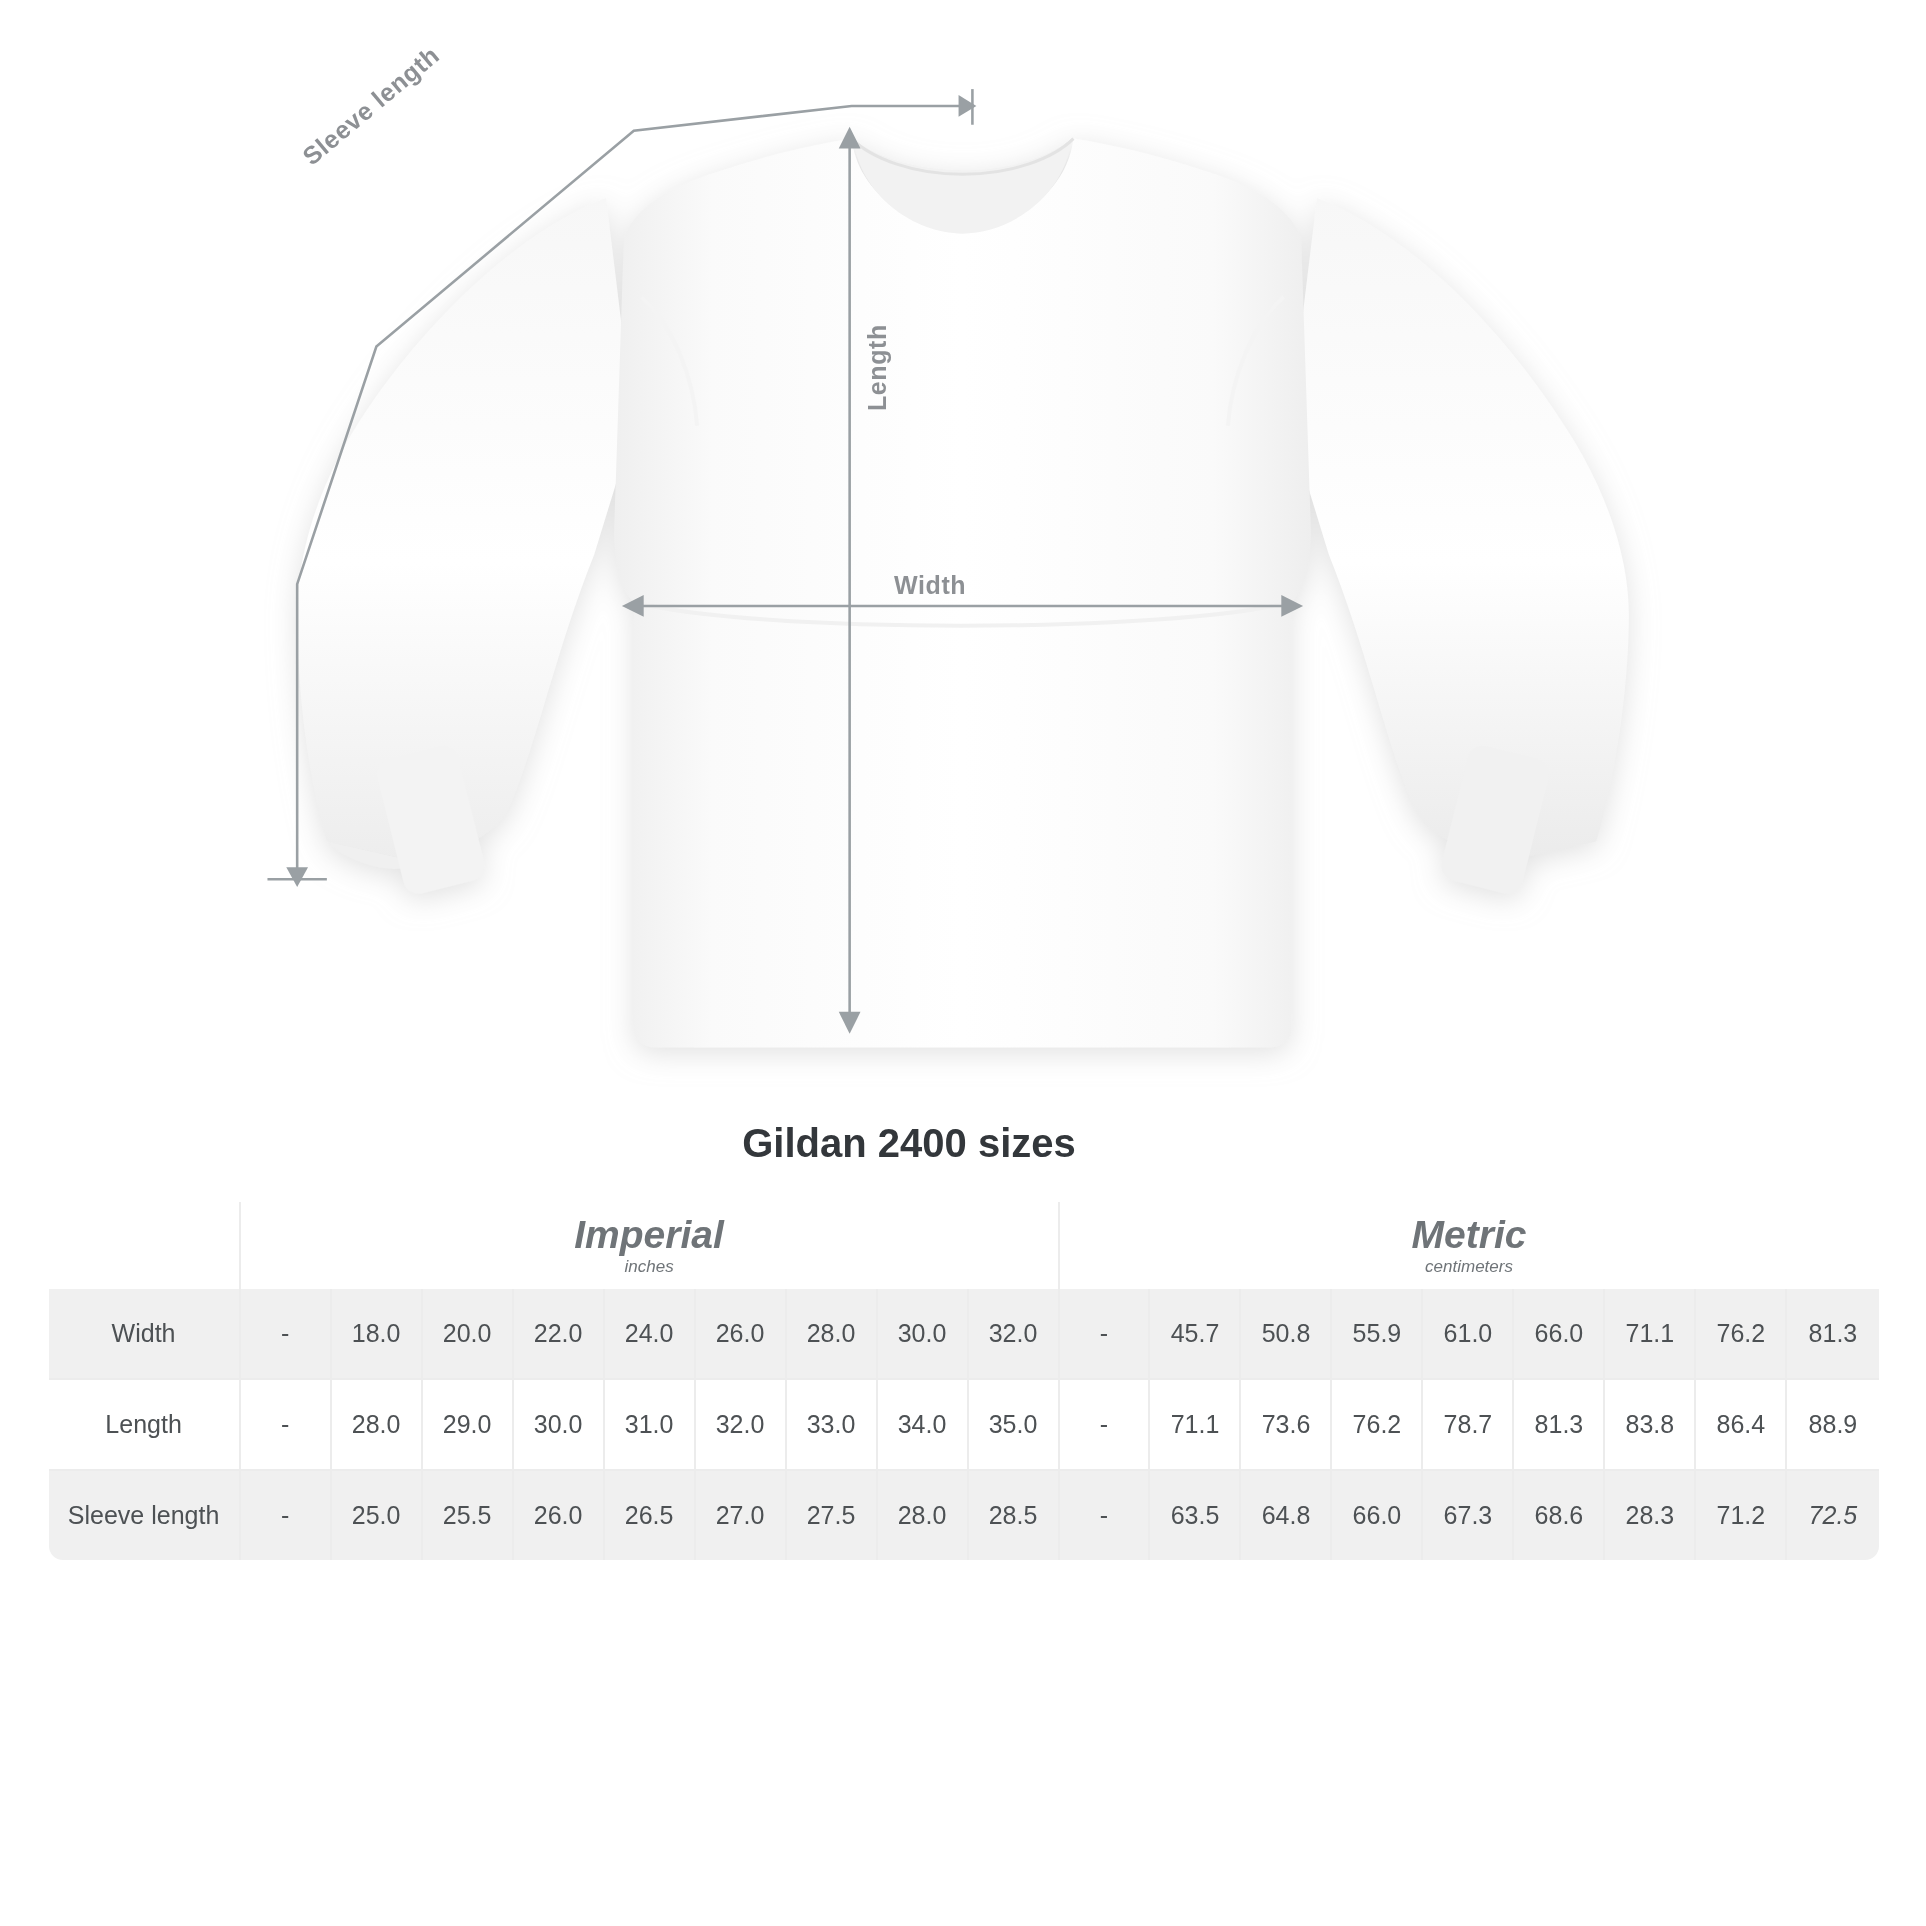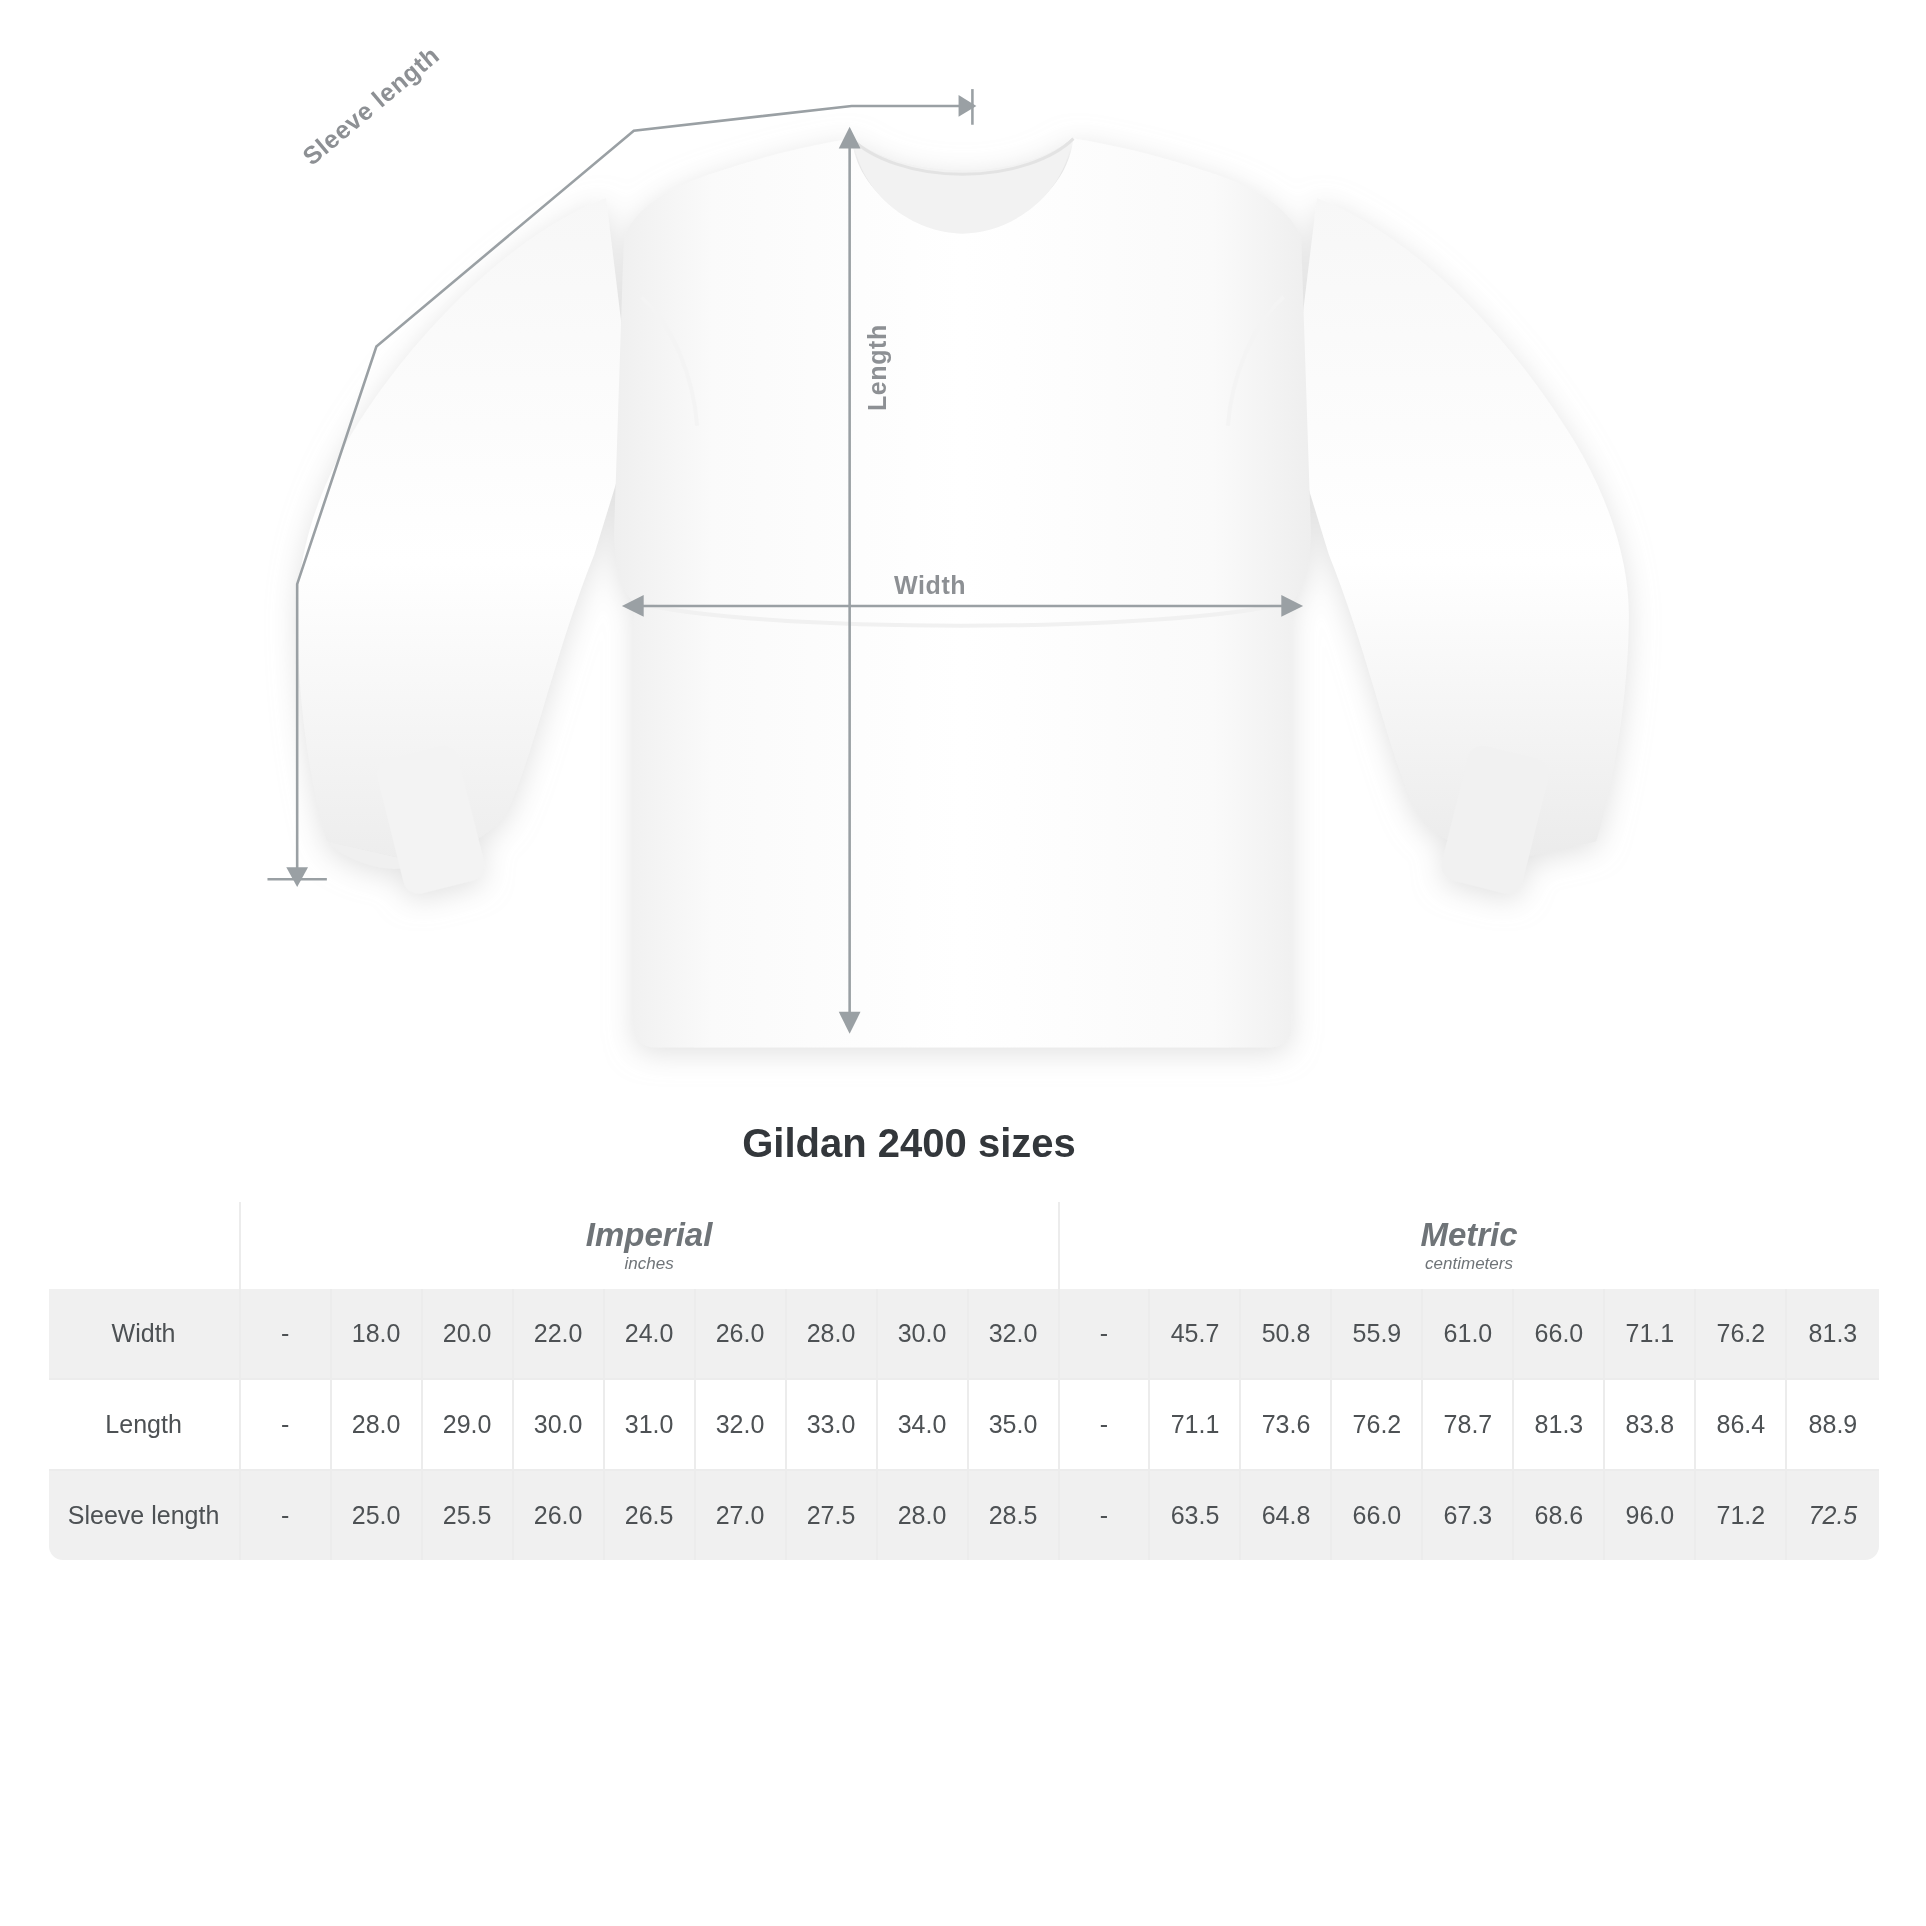--- a/index.html
+++ b/index.html
@@ -100,21 +100,21 @@
   }
   
   .unit-row > th {
     background: #ececec;
     border-right: none;
     border-bottom: none;
     height: 149px;
     padding: 0;
   }
   .unit-name {
-    font-size: 33px;
+    font-size: 39px;
     font-weight: bold;
     font-style: italic;
     color: #6f7478;
     line-height: 1.1;
   }
   .unit-sub {
     font-size: 17px;
     font-style: italic;
     color: #6f7478;
     margin-top: 0;
@@ -320,20 +320,20 @@
           <td>27.0</td>
           <td>27.5</td>
           <td>28.0</td>
           <td>28.5</td>
           <td>-</td>
           <td>63.5</td>
           <td>64.8</td>
           <td>66.0</td>
           <td>67.3</td>
           <td>68.6</td>
-          <td>96.0</td>
+          <td>28.3</td>
           <td>71.2</td>
           <td class="corner-br">72.5</td>
         </tr>
       </tbody>
   </table>
 </div>
 
 
 </body></html>

